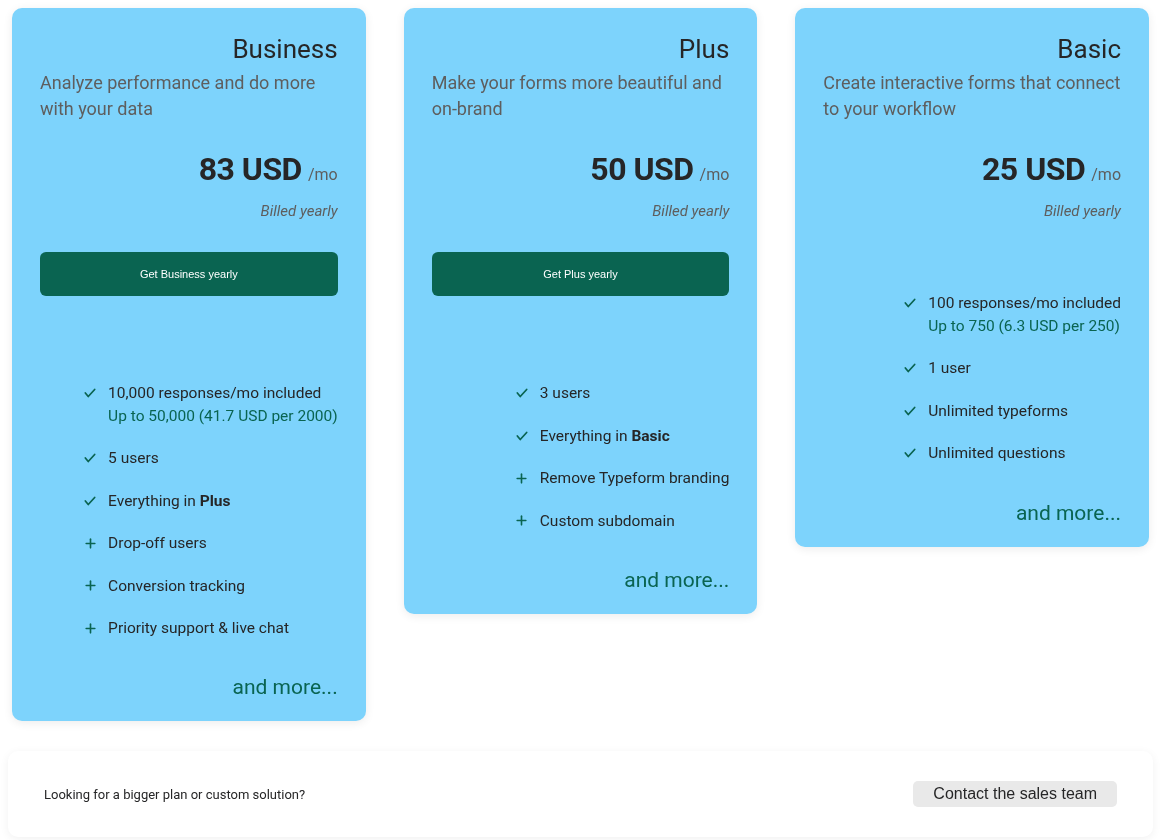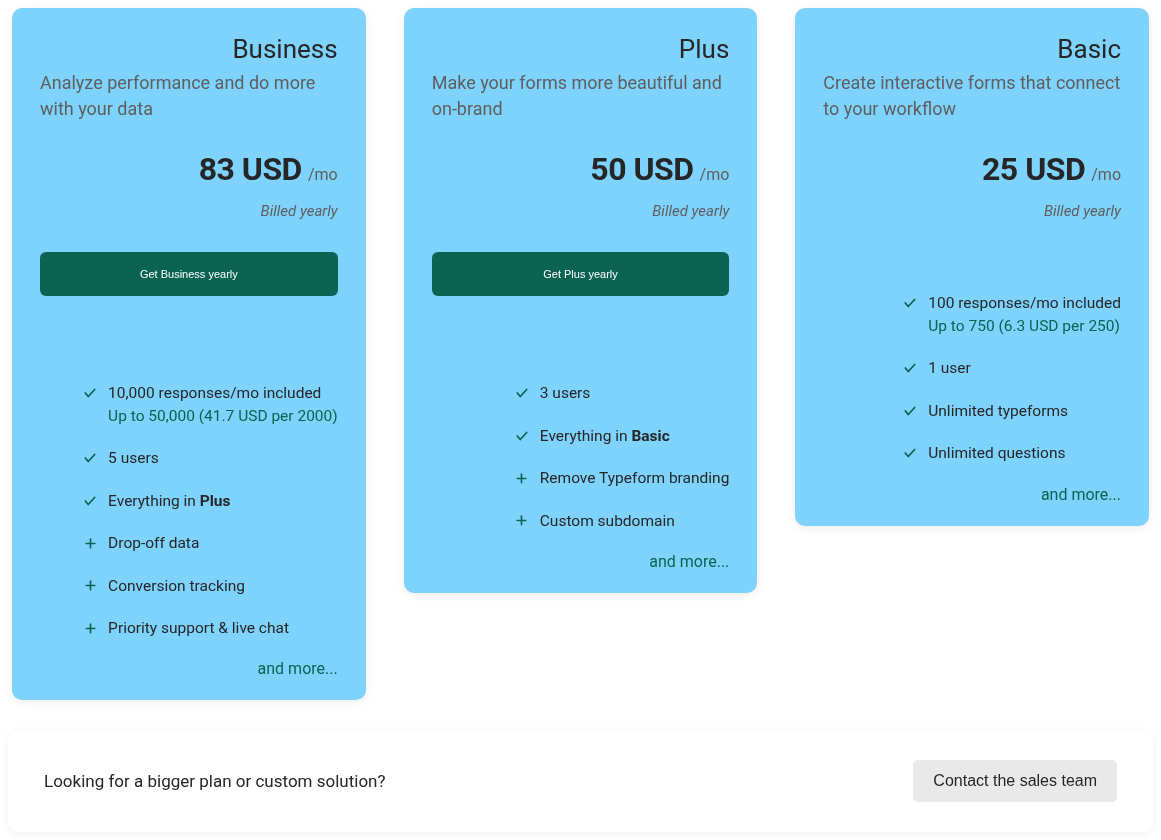--- a/index.html
+++ b/index.html
@@ -99,44 +99,44 @@
     .feature-icon svg { stroke: currentColor; }
     .feature-text { flex: 1; }
     .feature-sub {
       display: block;
       color: #0a6451;
     }
     .feature-text b { font-weight: 700; }
     .more-link {
       text-align: center;
       color: #0a6451;
-      font-size: 16px;
-      margin-top: 20px;
+      font-size: 21px;
+      margin-top: 36px;
       cursor: pointer;
     }
     .sales-banner {
       margin-top: 30px;
       background: #ffffff;
       border-radius: 10px;
       box-shadow: 0 2px 10px rgba(0,0,0,0.06);
       padding: 30px 36px;
       display: flex;
       align-items: center;
       justify-content: space-between;
     }
     .sales-text {
-      font-size: 17px;
+      font-size: 13px;
       color: #262627;
     }
     .contact-button {
       background: #e9e9e9;
       color: #262627;
       border: none;
       border-radius: 5px;
-      padding: 12px 20px;
+      padding: 4px 20px;
       font-size: 16px;
       cursor: pointer;
     }
   </style>
 </head>
 <body>
 
 <div class="pricing-grid" id="pricing-grid">
     <div class="plan-card">
       <div class="plan-name">Business</div>
@@ -172,21 +172,21 @@
           </span>
           <span class="feature-text"><span>Everything in </span><b>Plus</b></span>
         </li>
         <li class="feature-item">
           <span class="feature-icon">
             <svg width="13" height="13" viewBox="0 0 24 24" fill="none" stroke-width="3" stroke-linecap="round">
               <line x1="12" y1="4" x2="12" y2="20"></line>
               <line x1="4" y1="12" x2="20" y2="12"></line>
             </svg>
           </span>
-          <span class="feature-text"><span>Drop-off data</span></span>
+          <span class="feature-text"><span>Drop-off users</span></span>
         </li>
         <li class="feature-item">
           <span class="feature-icon">
             <svg width="13" height="13" viewBox="0 0 24 24" fill="none" stroke-width="3" stroke-linecap="round">
               <line x1="12" y1="4" x2="12" y2="20"></line>
               <line x1="4" y1="12" x2="20" y2="12"></line>
             </svg>
           </span>
           <span class="feature-text"><span>Conversion tracking</span></span>
         </li>

